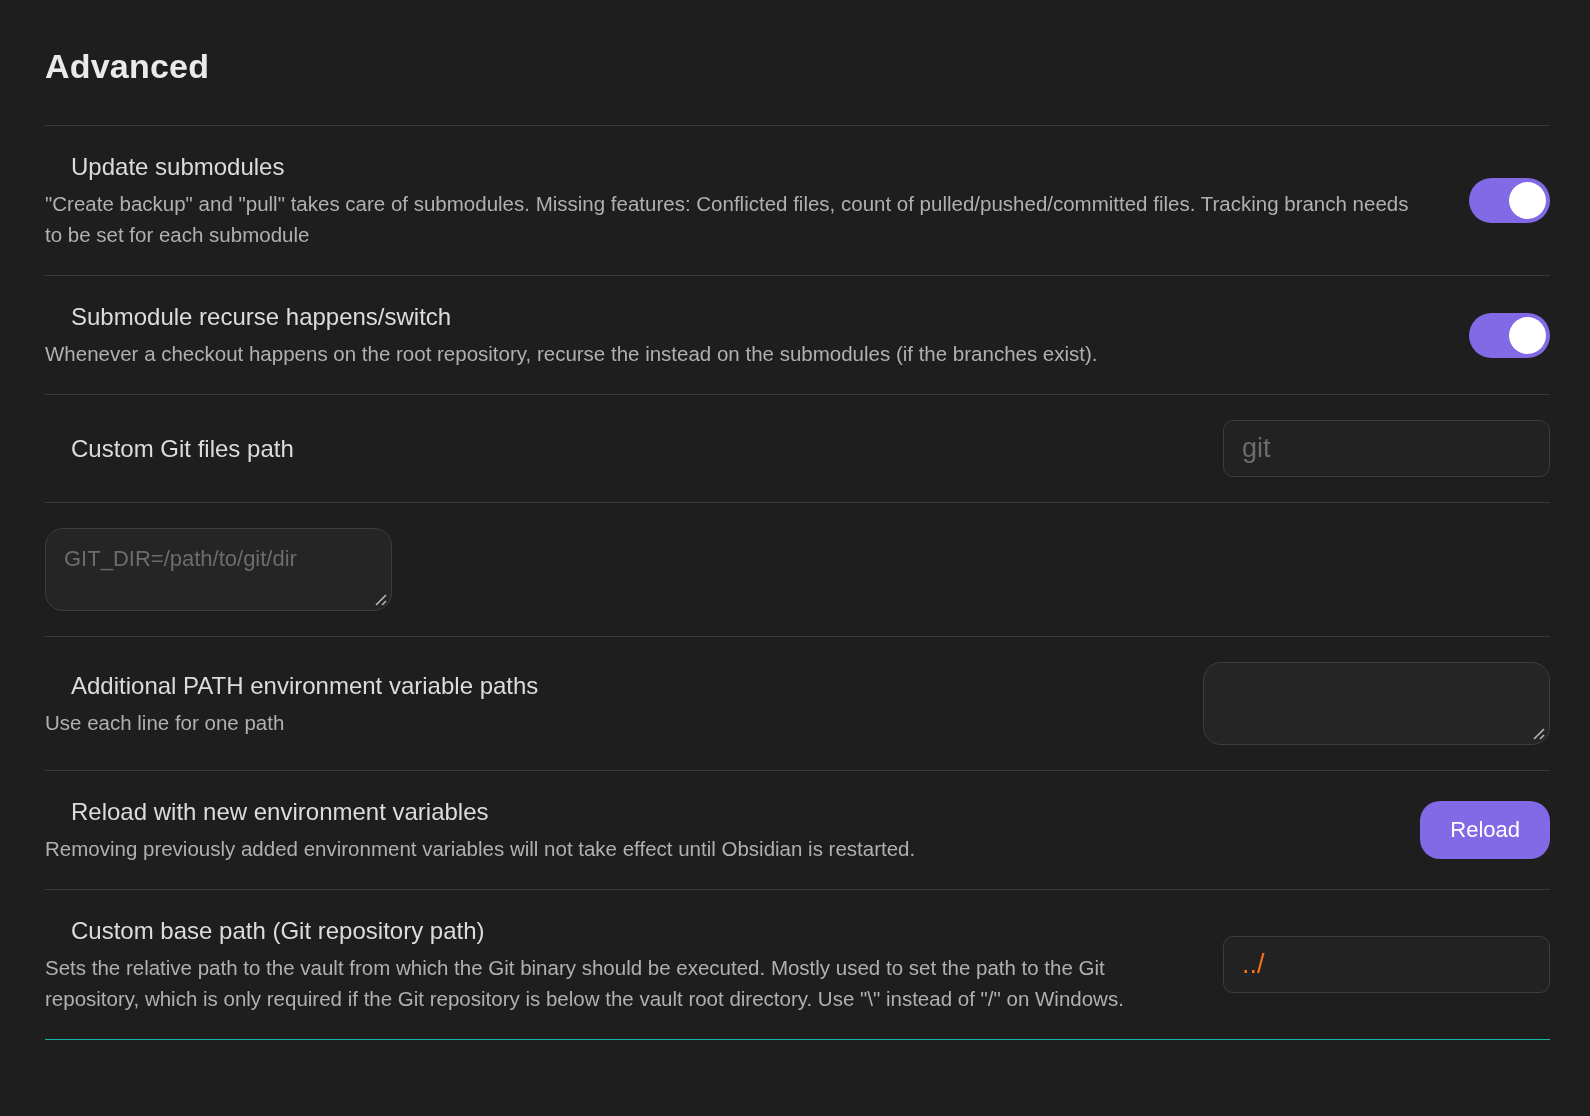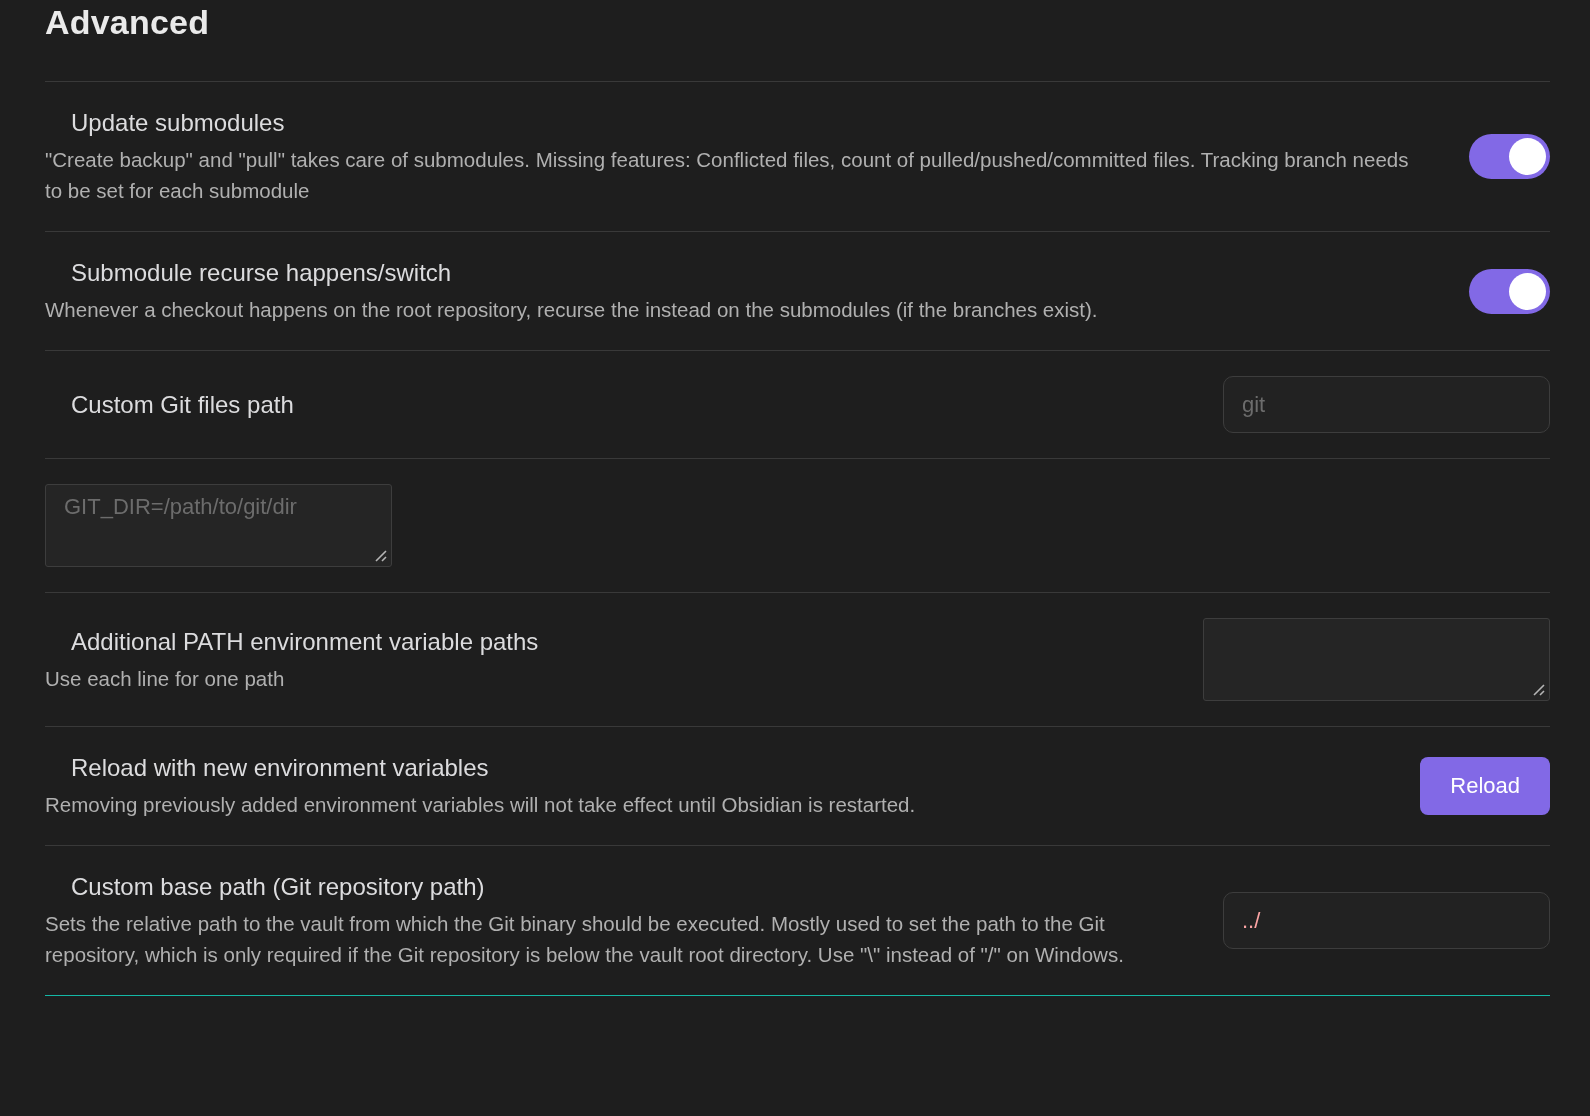--- a/index.html
+++ b/index.html
@@ -9,20 +9,21 @@
     min-height: 1116px;
     overflow: hidden;
     font-family: "Liberation Sans", "DejaVu Sans", sans-serif;
     -webkit-font-smoothing: antialiased;
   }
   .settings-page {
     width: 100%;
     padding: 0 40px 16px 45px;
   }
   .page-heading {
+    padding-top: 44px;
     padding-bottom: 37px;
   }
   .page-heading h1 {
     color: #eaeaea;
     font-size: 34px;
     font-weight: 700;
     line-height: 44px;
     letter-spacing: 0.2px;
   }
   .setting-item {
@@ -75,59 +76,59 @@
     border-radius: 50%;
     background: #ffffff;
   }
   
   .text-input {
     width: 327px;
     height: 57px;
     background: #222222;
     border: 1px solid #3d3d3d;
     border-radius: 10px;
-    color: #fca5a5;
-    font-size: 22px;
+    color: #f97316;
+    font-size: 27px;
     padding: 0 18px;
     font-family: "Liberation Sans", "DejaVu Sans", sans-serif;
     outline: none;
   }
   .text-input::placeholder { color: #6c6c6c; opacity: 1; }
   
   .textarea-wrap { position: relative; }
   .textarea-input {
     display: block;
     width: 347px;
     height: 83px;
     background: #252525;
     border: 1px solid #3d3d3d;
-    border-radius: 3px;
+    border-radius: 18px;
     color: #d8d8d8;
     font-size: 22px;
     line-height: 28px;
-    padding: 8px 18px;
+    padding: 16px 18px;
     resize: none;
     outline: none;
     font-family: "Liberation Sans", "DejaVu Sans", sans-serif;
   }
   .textarea-input::placeholder { color: #6c6c6c; opacity: 1; }
   .resize-grip {
     position: absolute;
     right: 5px;
     bottom: 5px;
     pointer-events: none;
   }
   
   .accent-button {
     background: #8269e6;
     color: #ffffff;
     font-size: 22px;
     font-family: "Liberation Sans", "DejaVu Sans", sans-serif;
     border: none;
-    border-radius: 8px;
+    border-radius: 20px;
     height: 58px;
     padding: 0 30px;
     cursor: pointer;
   }
 </style>
 </head>
 <body>
 
 <div class="settings-page">
 

